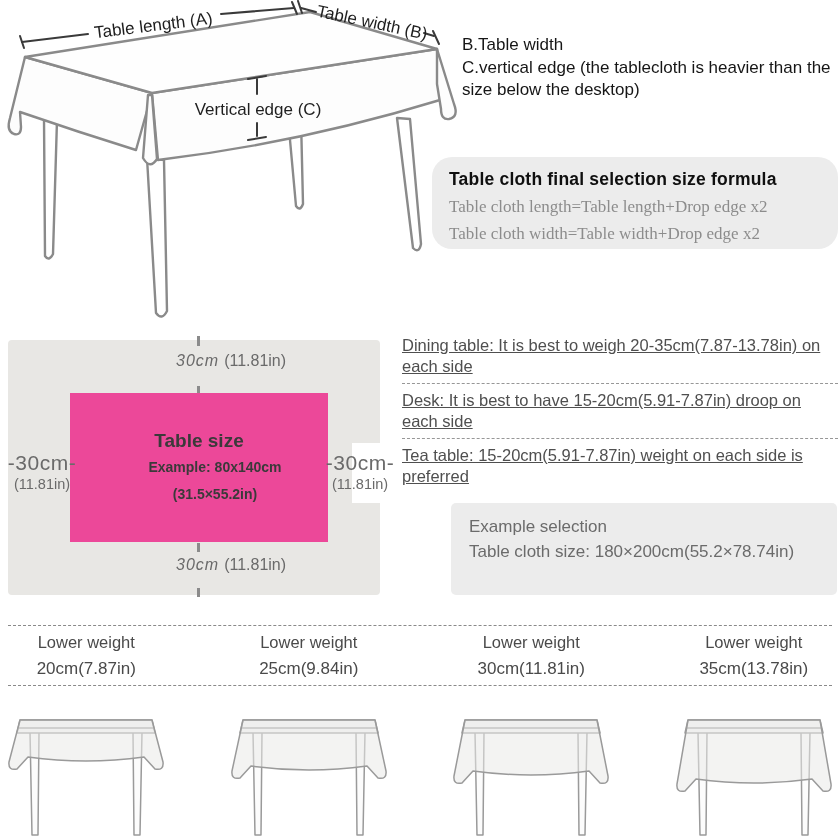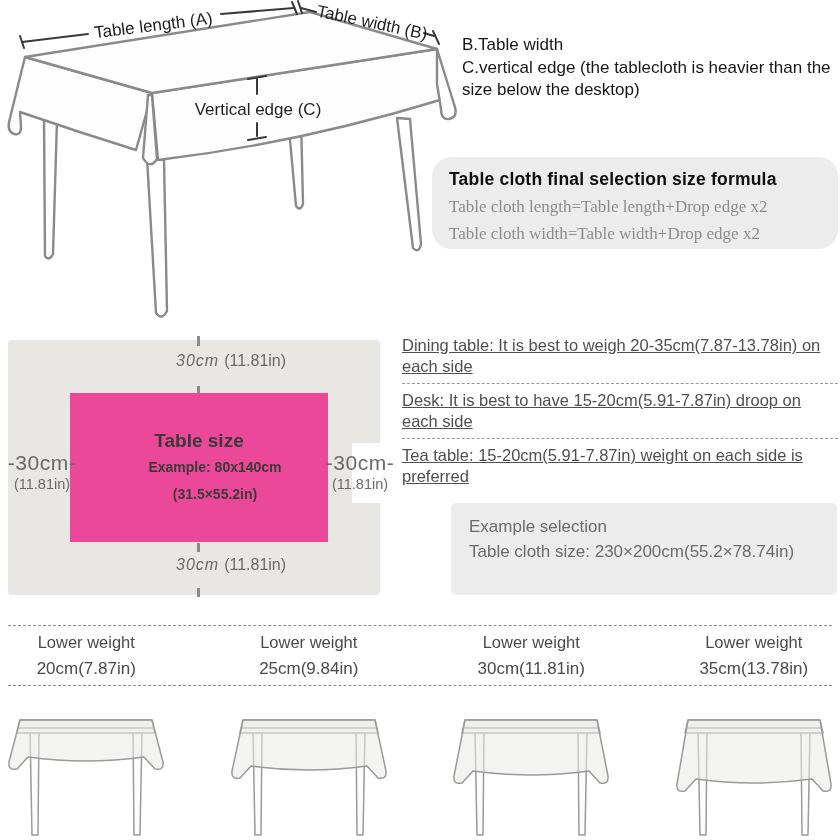--- a/index.html
+++ b/index.html
@@ -156,21 +156,21 @@
 <div class="abs recommendations">
   <div class="rec-item">Dining table: It is best to weigh 20-35cm(7.87-13.78in) on each side</div>
   <div class="rec-divider"></div>
   <div class="rec-item">Desk: It is best to have 15-20cm(5.91-7.87in) droop on each side</div>
   <div class="rec-divider"></div>
   <div class="rec-item">Tea table: 15-20cm(5.91-7.87in) weight on each side is preferred</div>
 </div>
 
 <div class="abs example-box">
   <div>Example selection</div>
-  <div>Table cloth size: 230×200cm(55.2×78.74in)</div>
+  <div>Table cloth size: 180×200cm(55.2×78.74in)</div>
 </div>
 
 <div id="divider-top" class="abs drop-divider"></div>
 <div id="divider-bottom" class="abs drop-divider"></div>
 
 <div class="abs drop-columns">
   <div class="drop-col">
     <div class="opt-label">Lower weight</div>
     <div class="opt-size">20cm(7.87in)</div>
     <div class="mini-table"><svg width="164" height="126" viewBox="0 0 164 126">

